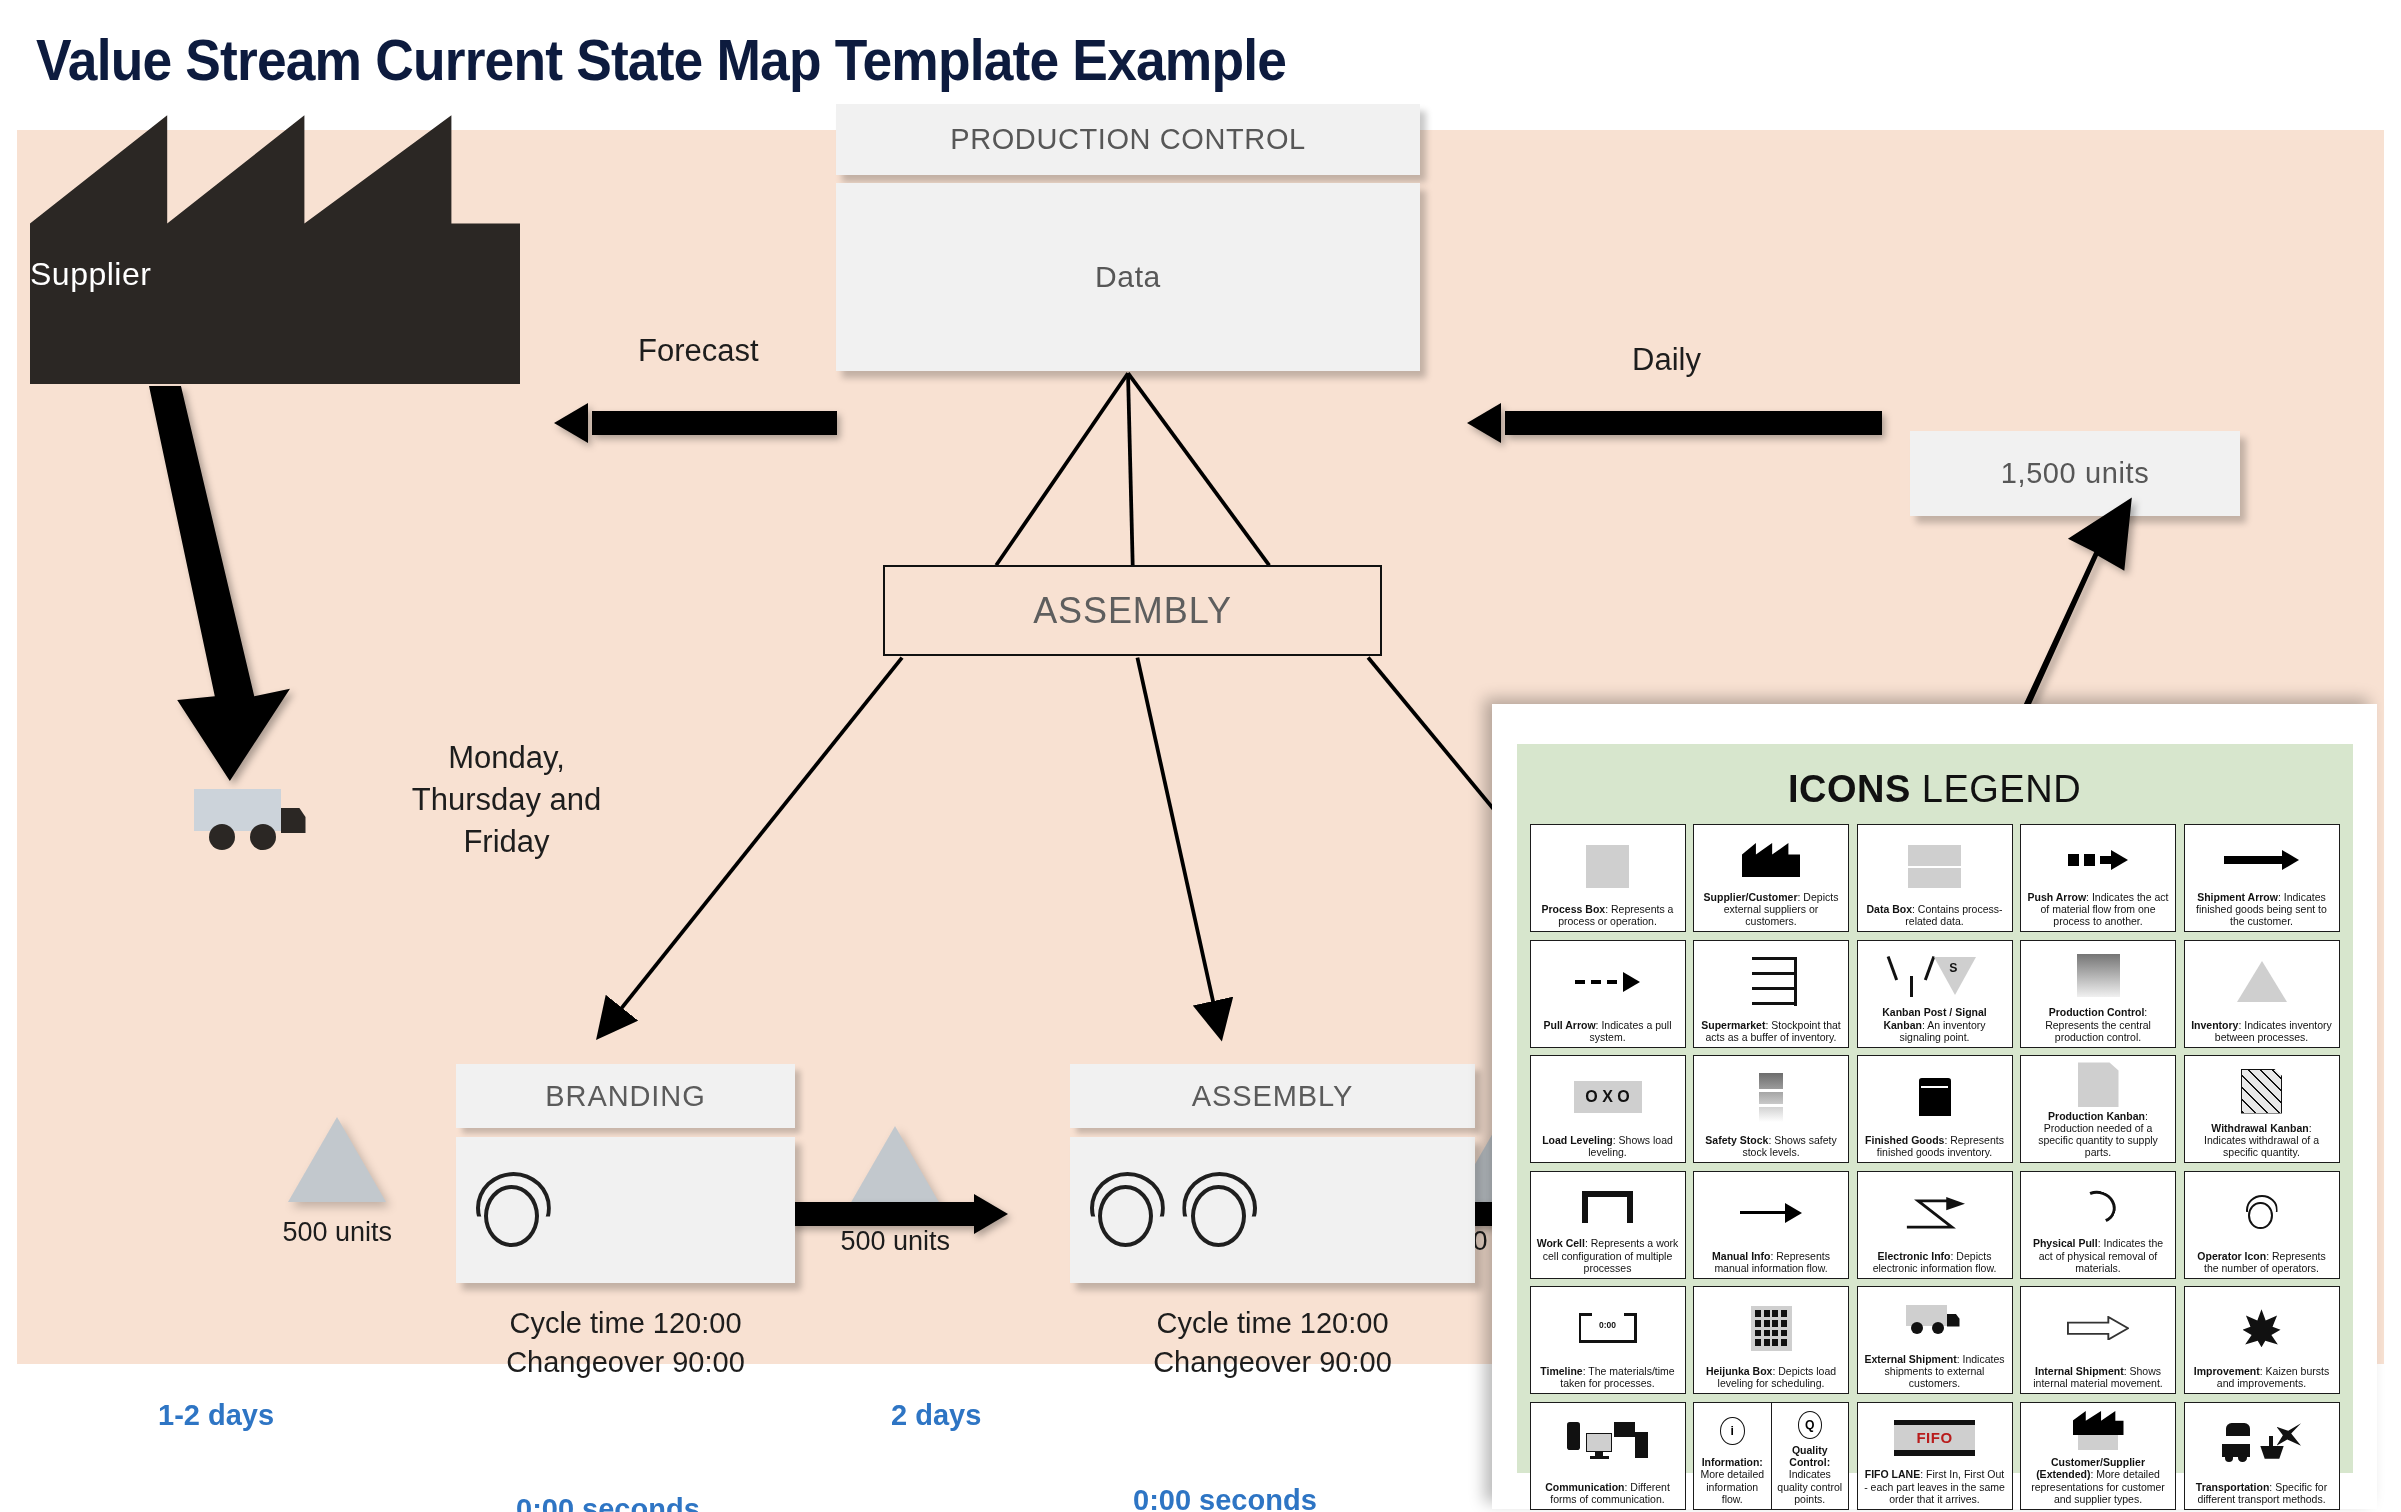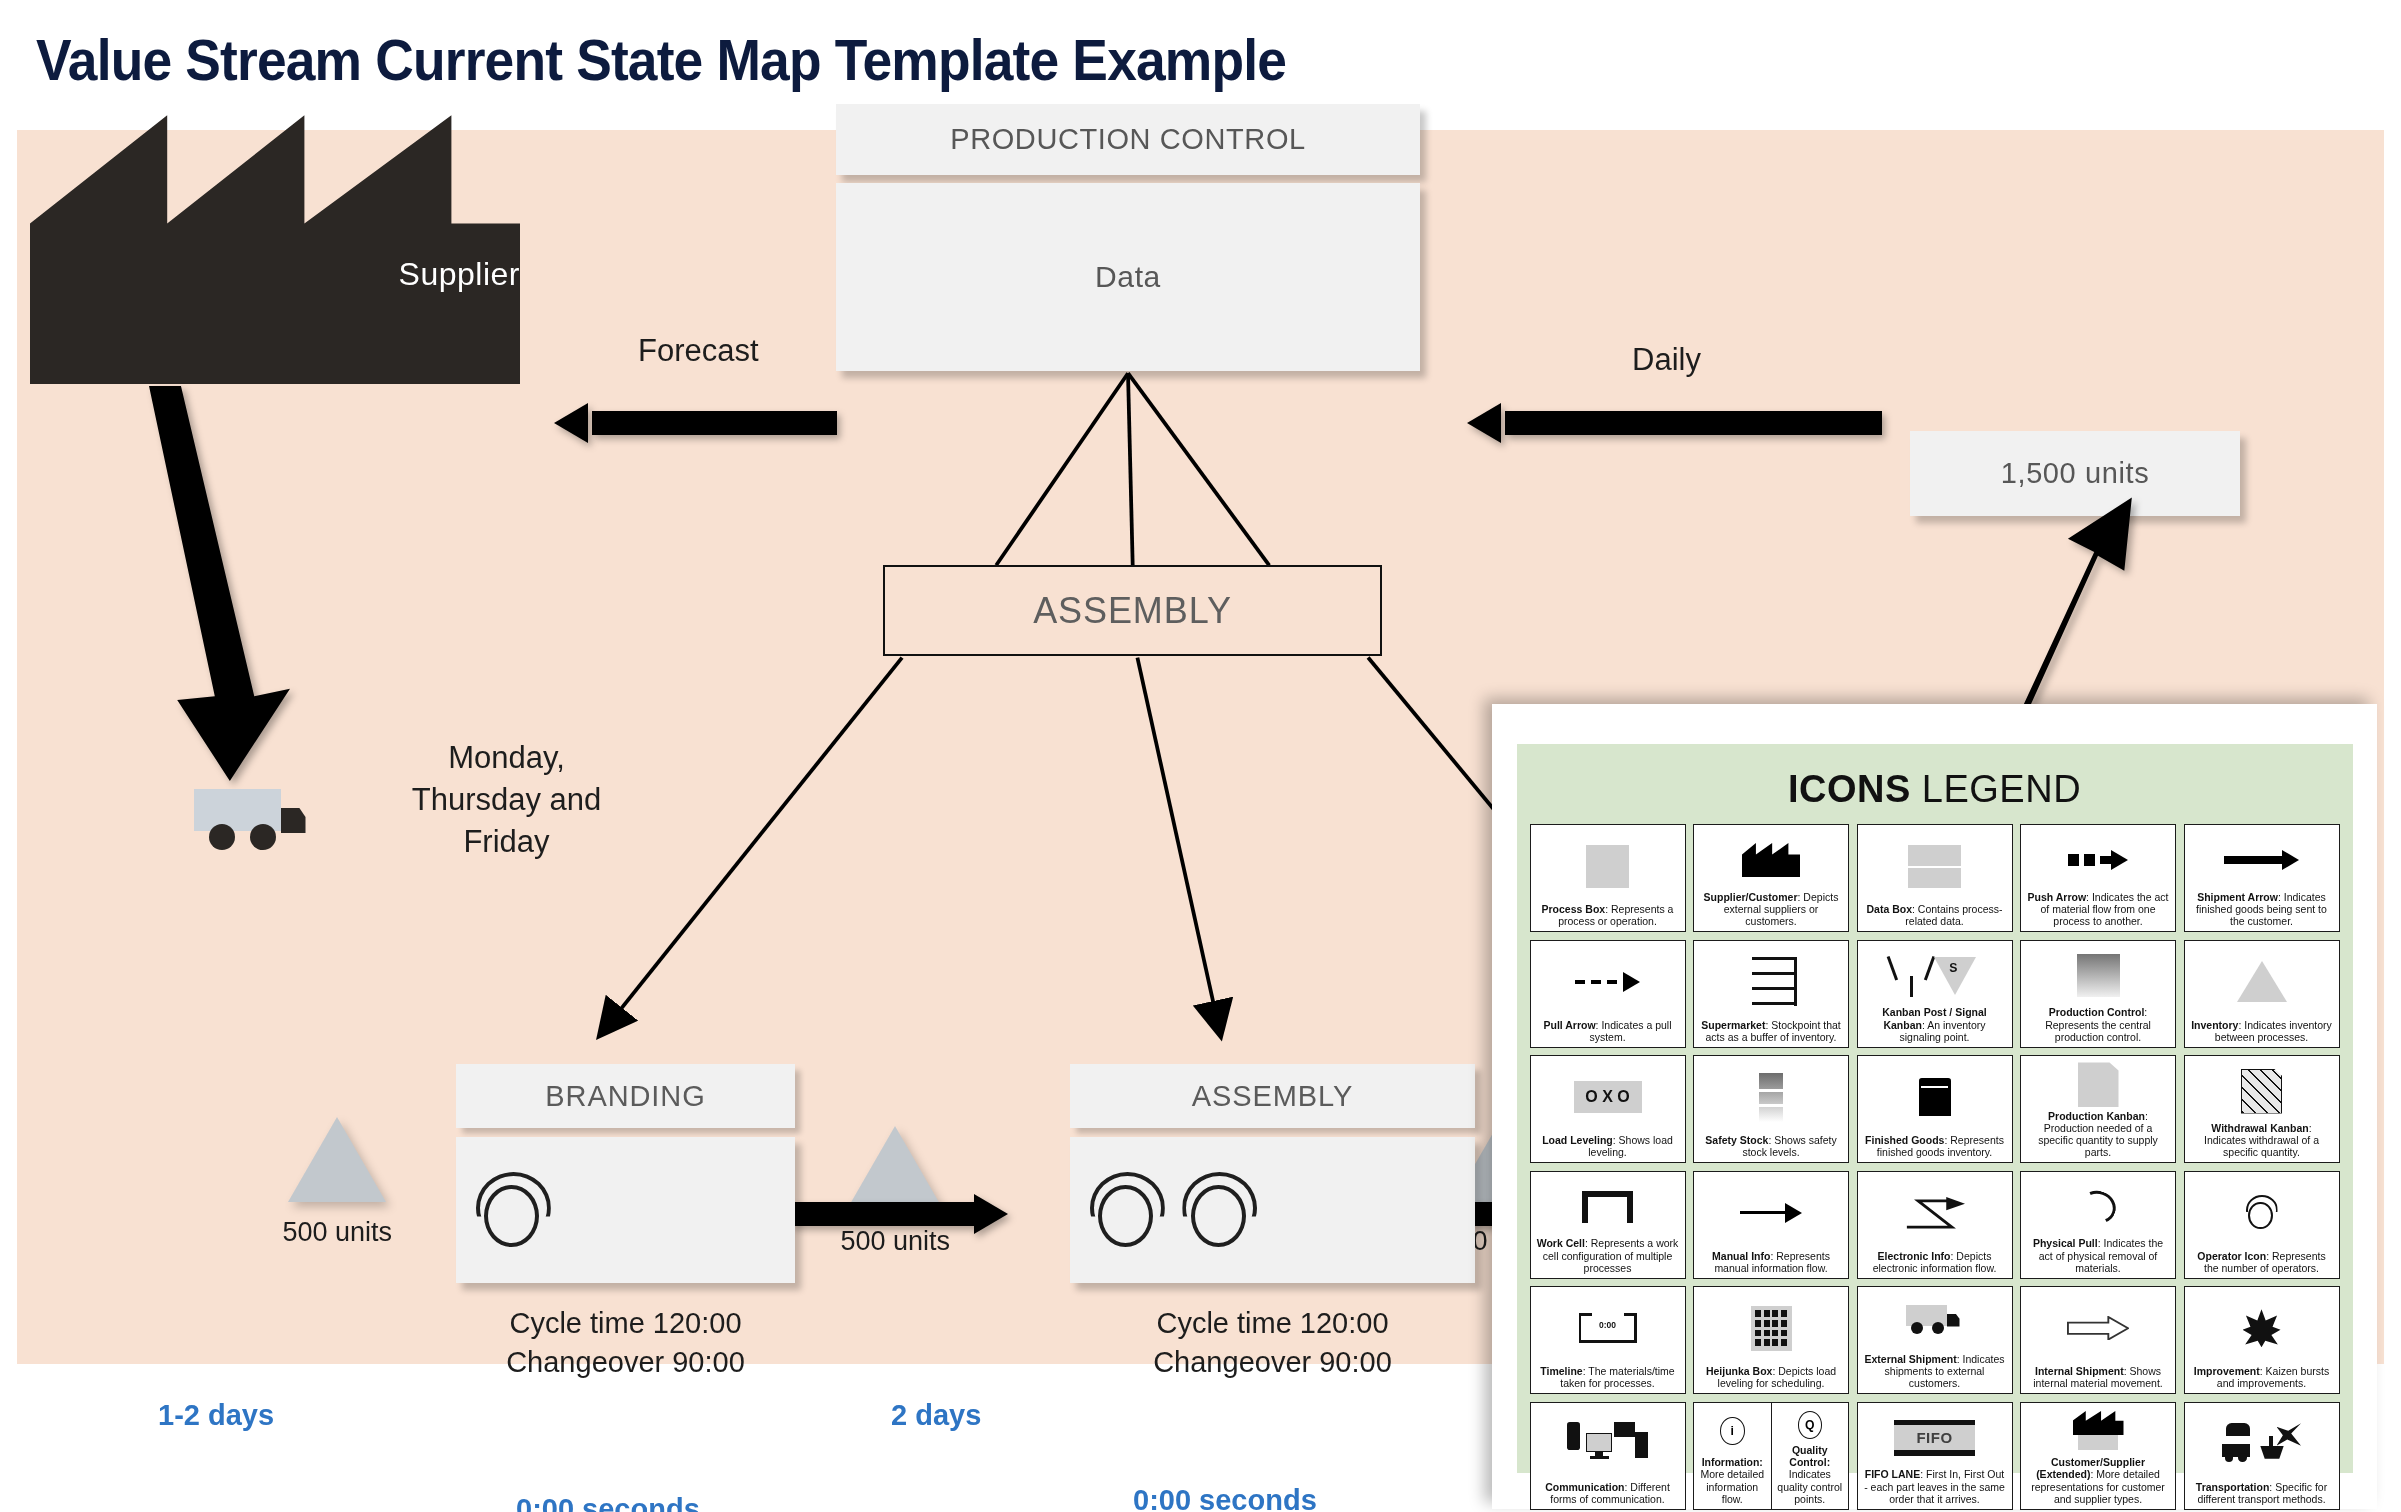--- a/index.html
+++ b/index.html
@@ -29,21 +29,21 @@
   .factory{ position:absolute; }
   .factory .roof{
     width:100%; height:100%;
     background:#2b2724;
     -webkit-clip-path: polygon(0 45%, 28% 8%, 28% 45%, 56% 8%, 56% 45%, 86% 8%, 86% 45%, 100% 45%, 100% 100%, 0 100%);
     clip-path: polygon(0 45%, 28% 8%, 28% 45%, 56% 8%, 56% 45%, 86% 8%, 86% 45%, 100% 45%, 100% 100%, 0 100%);
     filter: drop-shadow(3.8px 4.7px 4.7px rgba(0,0,0,0.30));
   }
   .factory .flabel{
     position:absolute; left:0; right:0; top:56%;
-    text-align:right; color:#ffffff; font-size:32px;
+    text-align:left; color:#ffffff; font-size:32px;
     font-family:"Liberation Sans", sans-serif; font-weight:300;
     letter-spacing:0.5px;
   }
   #supplier-node{ left:13px; top:-38px; width:490px; height:292px; }
   #customer-node{ left:1855px; top:-38px; width:527px; height:292px; }
 
   
   .grey-box{
     position:absolute;
     background:#f1f1f1;
@@ -282,21 +282,21 @@
   .a-comm .ph{position:absolute;left:0;top:0;width:13px;height:28px;background:#111;border-radius:2.8px;}
   .a-comm .mon{position:absolute;left:19px;top:11.3px;width:26px;height:19px;background:#cfcfcf;border:0.9px solid #111;}
   .a-comm .monb{position:absolute;left:28px;top:30px;width:7.5px;height:4.7px;background:#111;}
   .a-comm .monbb{position:absolute;left:22.6px;top:34px;width:19px;height:2.8px;background:#111;}
   .a-comm .bub{position:absolute;left:47px;top:0;width:21px;height:15px;background:#111;}
   .a-comm .doc{position:absolute;left:68px;top:9.4px;width:13px;height:26px;background:#111;}
   .a-circ{ width:24.5px;height:28px;border:1.9px solid #111;border-radius:50%;display:flex;align-items:center;justify-content:center;font-size:12.2px;font-weight:bold;}
   .a-fifo{ width:81px;height:36px;position:relative;background:#cfcfcf;display:flex;align-items:center;justify-content:center;}
   .a-fifo .bar{position:absolute;left:0;right:0;height:5.6px;background:#111;}
   .a-fifo .t{top:0;} .a-fifo .bt{bottom:0;}
-  .a-fifo span{font-size:15px;font-weight:bold;color:#404040;letter-spacing:0.5px;}
+  .a-fifo span{font-size:15px;font-weight:bold;color:#b91c1c;letter-spacing:0.5px;}
   .a-custext{ width:51px;height:41px;position:relative;}
   .a-custext .rf{position:absolute;left:0;top:0;width:51px;height:24.5px;background:#000;
      clip-path:polygon(0 40%,26% 0,26% 40%,56% 0,56% 40%,84% 0,84% 40%,100% 40%,100% 100%,0 100%);}
   .a-custext .bs{position:absolute;left:5.6px;top:24.5px;width:40px;height:15px;background:#cfcfcf;}
   .a-trans{ width:79px;height:41px;position:relative;}
   .a-trans .car{position:absolute;left:3.8px;top:0;width:24.5px;height:13px;background:#111;border-radius:5.6px 5.6px 0 0;}
   .a-trans .plane{position:absolute;right:0;top:0;width:24.5px;height:22.6px;background:#111;
      clip-path:polygon(100% 0,60% 46%,100% 100%,44% 72%,0 100%,26% 54%,0 16%,48% 34%);}
   .a-trans .tk{position:absolute;left:0;top:21px;width:28px;height:13px;background:#111;}
   .a-trans .tkw{position:absolute;top:30px;width:8.5px;height:8.5px;border-radius:50%;background:#111;}

